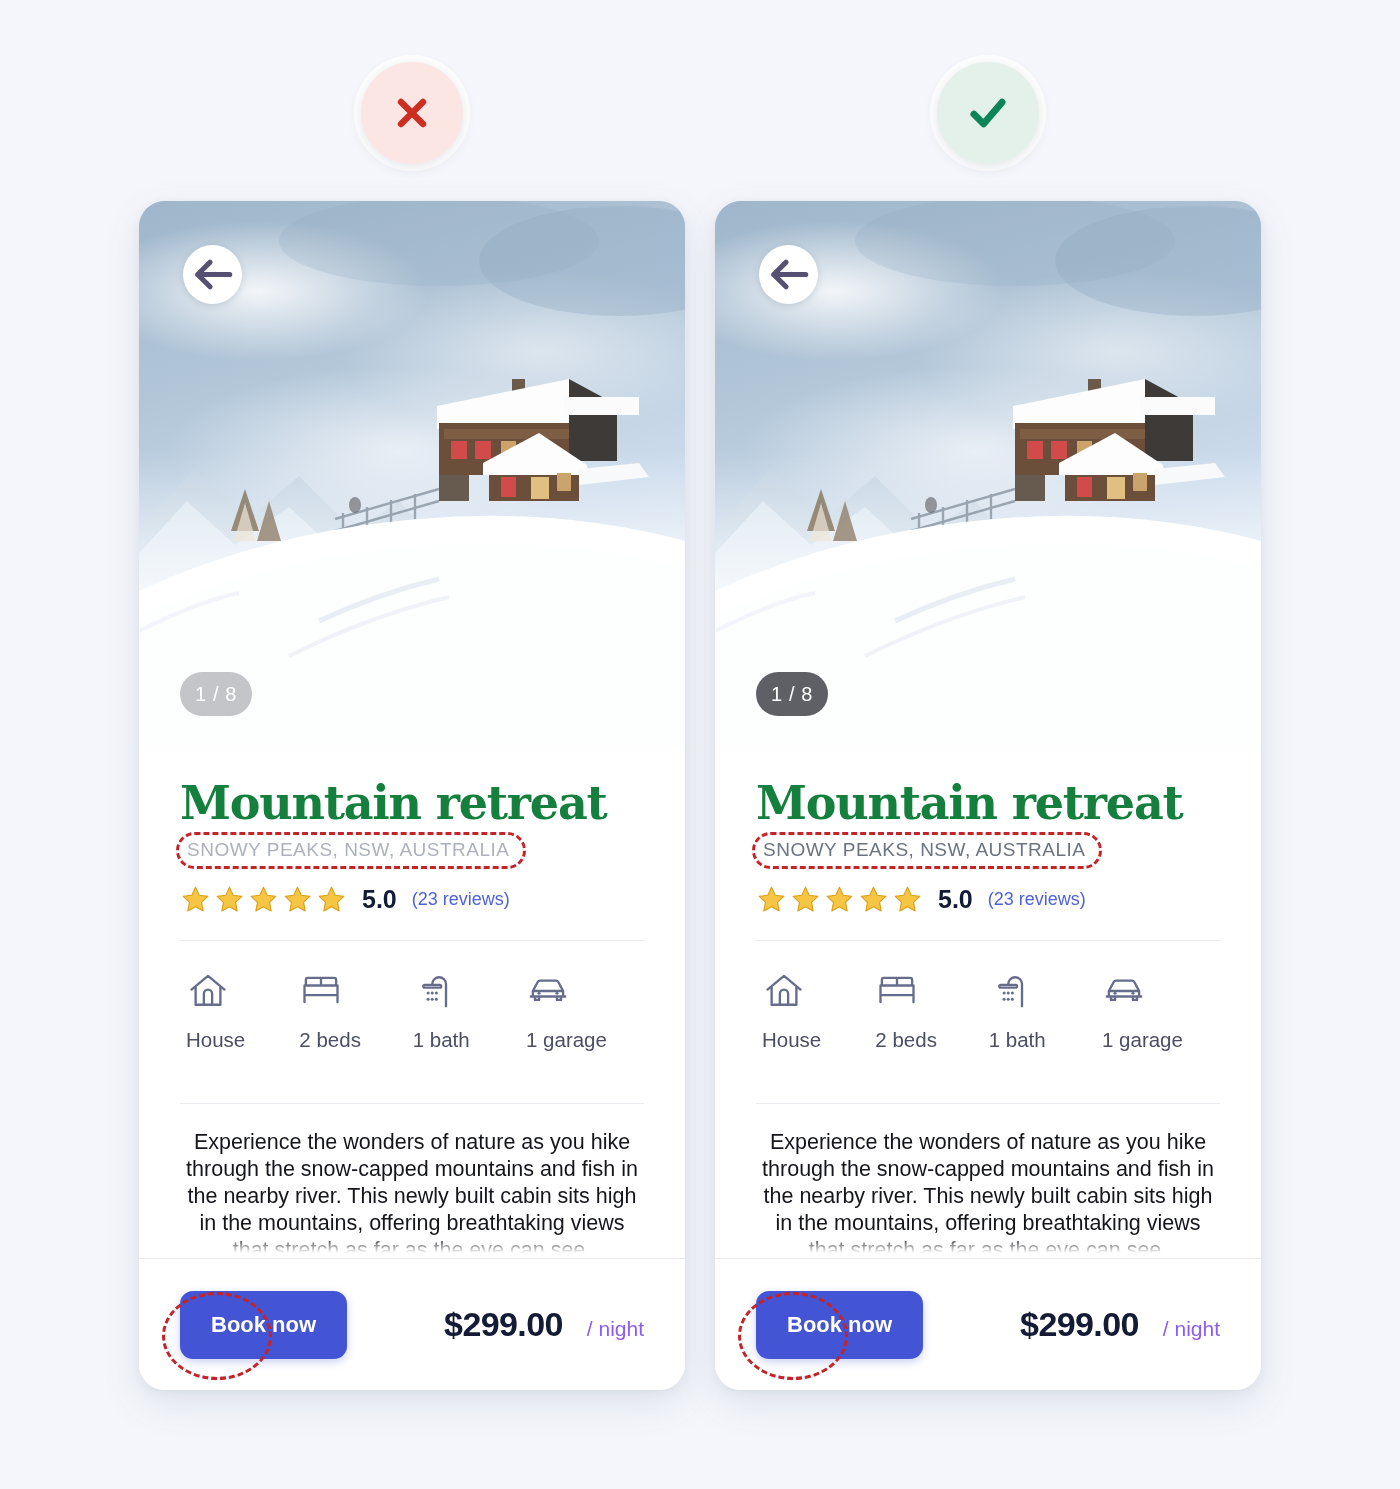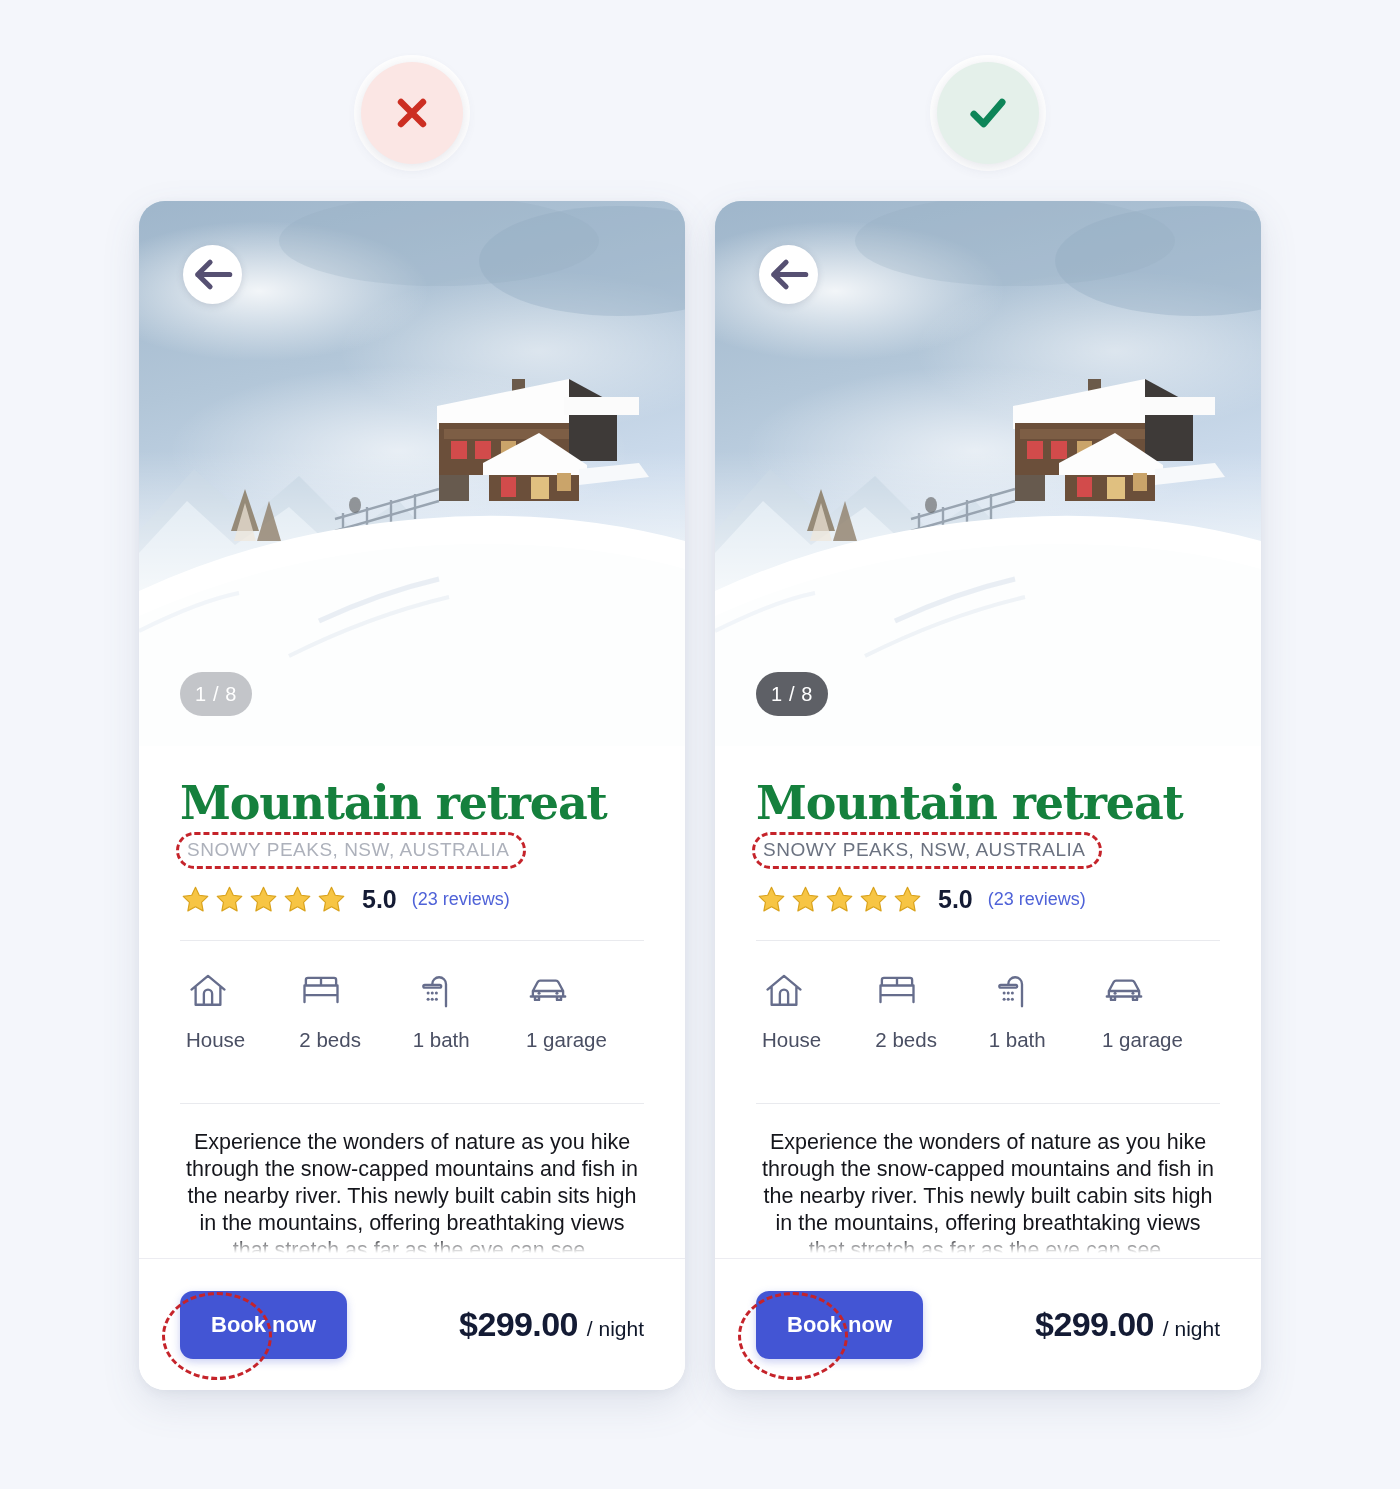--- a/index.html
+++ b/index.html
@@ -233,22 +233,22 @@
   }
   .price-wrap { display: flex; align-items: baseline; justify-content: space-between; }
   .price {
     font-size: 34px;
     font-weight: bold;
     color: #141b34;
     letter-spacing: -0.6px;
   }
   .per {
     font-size: 21px;
-    color: #0f172a;
-    margin-left: 9px;
+    color: #8b5cf6;
+    margin-left: 24px;
   }
 </style>
 </head>
 <body>
 
 <div class="stage">
 
   <div class="column">
 
     <div class="verdict bad">

